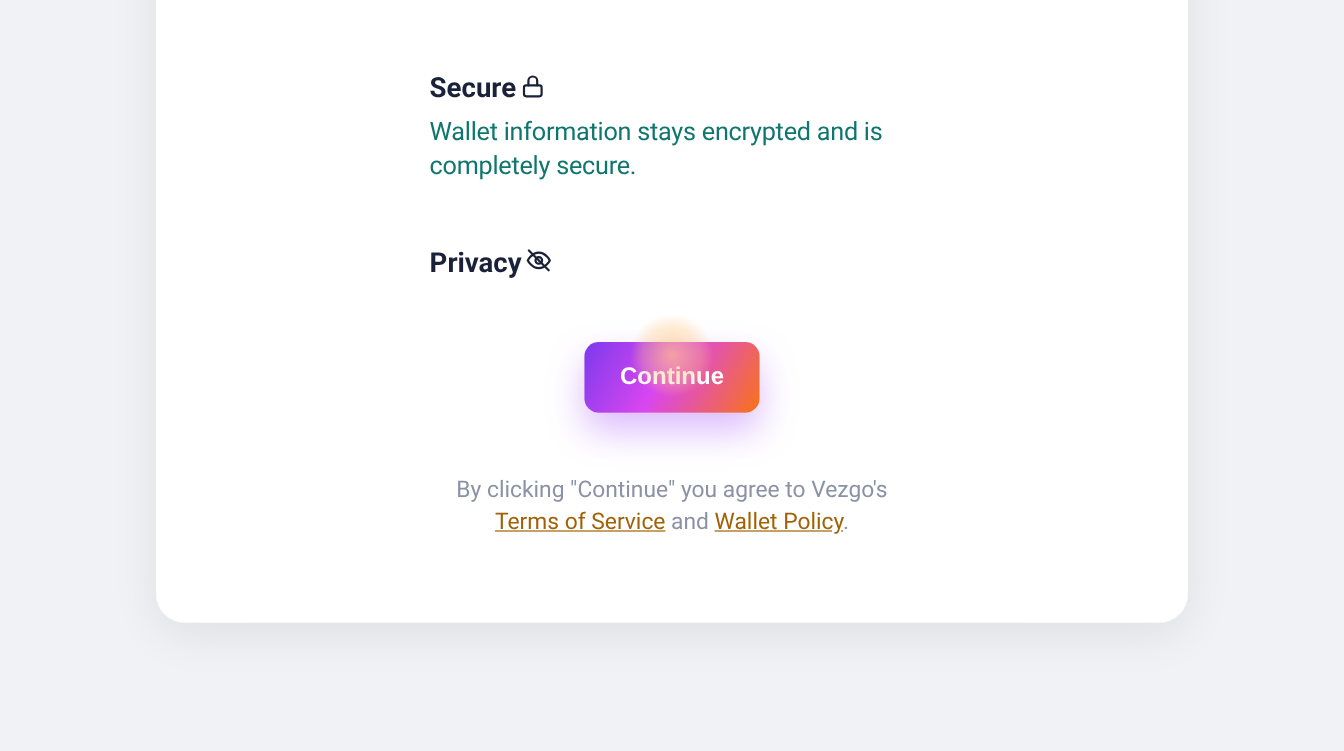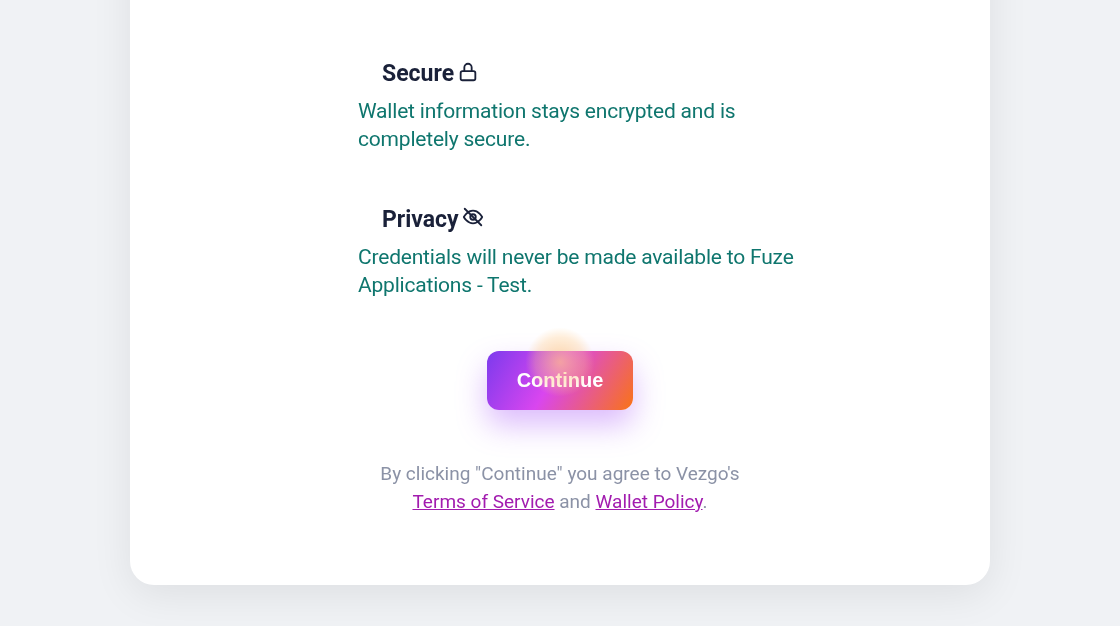--- a/index.html
+++ b/index.html
@@ -34,21 +34,20 @@
 
     .section {
       margin-bottom: 52px;
     }
 
     .section-header {
       display: flex;
       align-items: center;
       gap: 3px;
       margin-bottom: 10px;
-      margin-left: 24px;
     }
 
     .section-title {
       font-size: 23px;
       font-weight: 700;
       color: #1a2139;
     }
 
     .icon-svg {
       width: 22px;
@@ -96,21 +95,21 @@
     }
 
     .legal {
       text-align: center;
       font-size: 19px;
       line-height: 1.45;
       color: #8b92a6;
     }
 
     .legal a {
-      color: #a21caf;
+      color: #a16207;
       text-decoration: underline;
     }
   </style>
 </head>
 <body>
 
 <div class="card">
   <div class="content">
 
     <div style="height:180px"></div>
@@ -132,21 +131,20 @@
       <div class="section-header">
         <span class="section-title">Privacy</span>
         <span>
           <svg class="icon-svg" viewBox="0 0 24 24" fill="none" stroke="currentColor" stroke-width="2" stroke-linecap="round" stroke-linejoin="round">
             <path d="M2 12s3.5-7 10-7 10 7 10 7-3.5 7-10 7-10-7-10-7z"></path>
             <circle cx="12" cy="12" r="3"></circle>
             <line x1="3" y1="3" x2="21" y2="21"></line>
           </svg>
         </span>
       </div>
-      <p class="section-body">Credentials will never be made available to Fuze Applications - Test.</p>
     </div>
 
   </div>
 
   <div class="button-wrap">
     <div class="click-highlight"></div>
     <button class="continue-btn">Continue</button>
   </div>
 
   <p class="legal">

